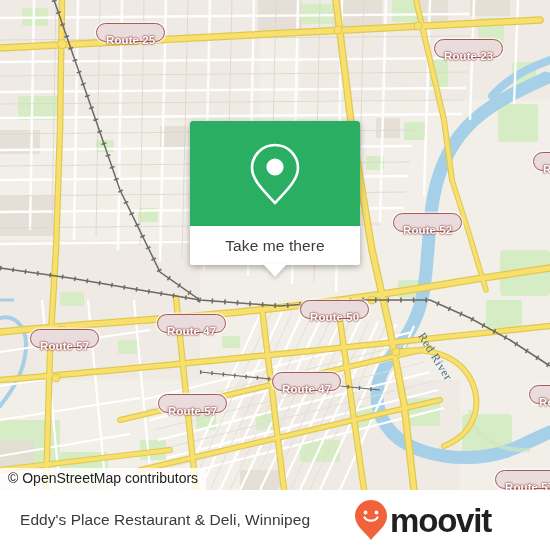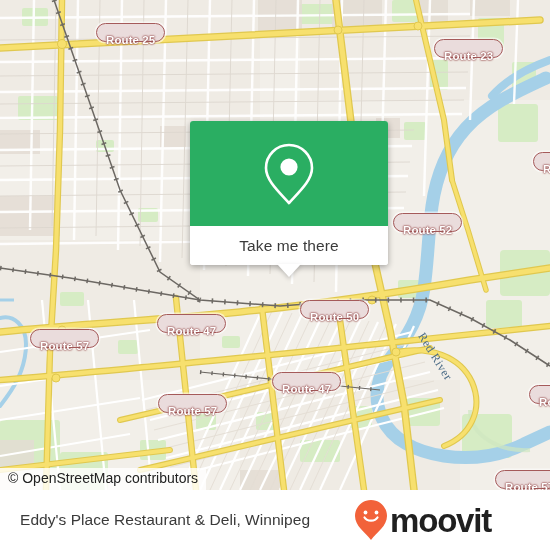--- a/index.html
+++ b/index.html
@@ -73,21 +73,21 @@
     padding: 3px 8px 4px 8px;
     line-height: 15px;
     white-space: nowrap;
   }
 
   
   #callout {
     position: absolute;
     left: 190px;
     top: 121px;
-    width: 198px;
+    width: 170px;
     border-radius: 3px;
     box-shadow: 0 2px 6px rgba(0,0,0,0.33);
     background: #ffffff;
   }
   #callout-top {
     height: 105px;
     border-radius: 3px 3px 0 0;
     background: #2aae62;
     display: flex;
     align-items: center;

